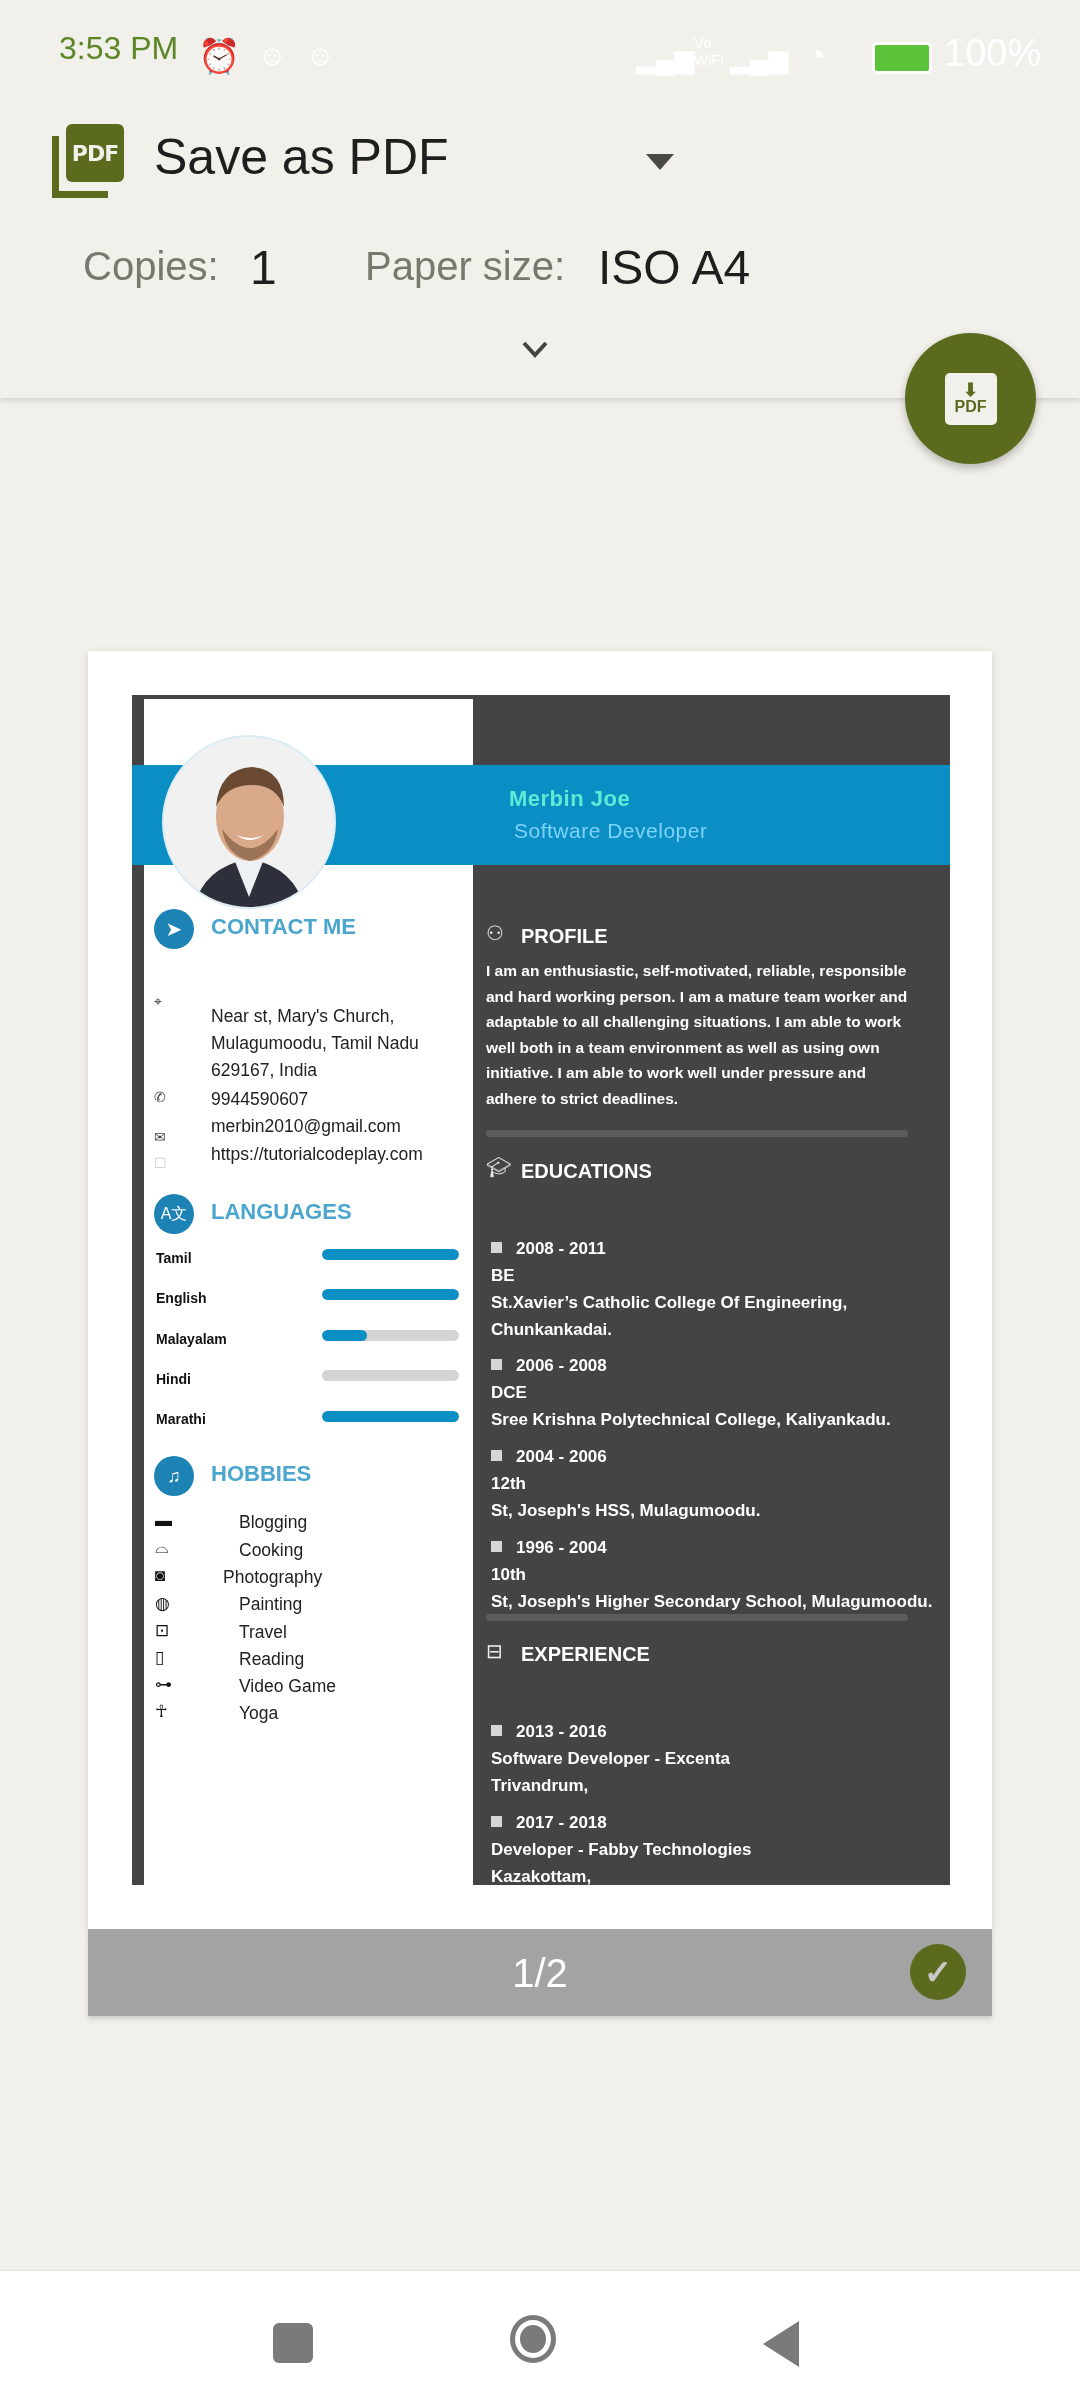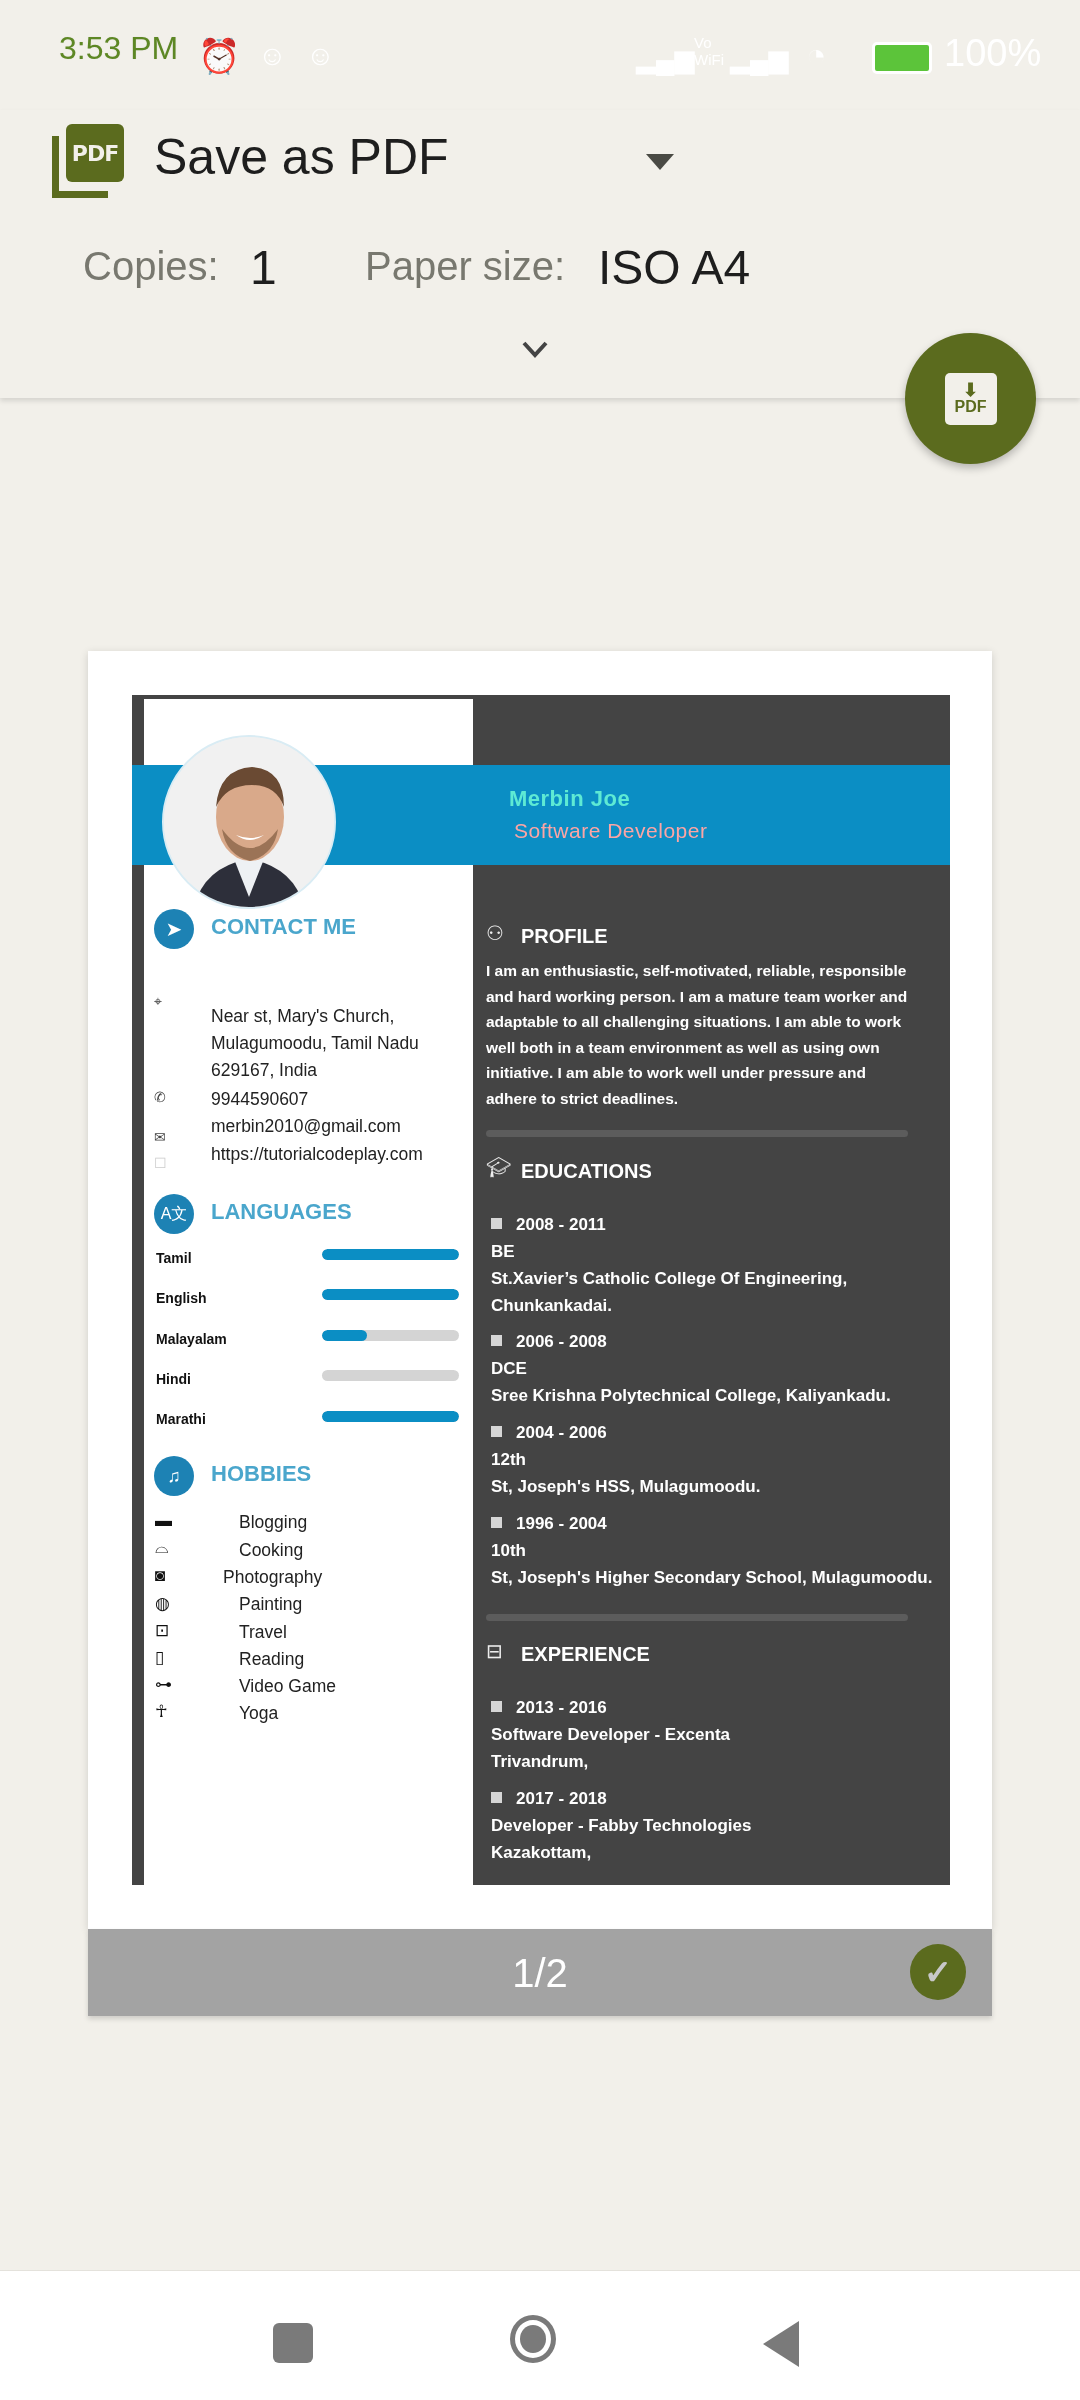--- a/index.html
+++ b/index.html
@@ -27,38 +27,38 @@
   .expand { left:520px; top:334px; width:30px; height:30px; }
   .fab { left:905px; top:333px; width:131px; height:131px; border-radius:50%; background:#5b6b1e; box-shadow:0 4px 8px rgba(0,0,0,.25); display:flex; align-items:center; justify-content:center; }
   .fab .doc { width:52px; height:52px; background:#f2f0ea; border-radius:5px; display:flex; flex-direction:column; align-items:center; justify-content:center; color:#5b6b1e; font-weight:bold; font-size:16px; }
 
   
   .page { left:88px; top:651px; width:904px; height:1278px; background:#fff; box-shadow:0 2px 8px rgba(0,0,0,.15); }
   .resume { left:132px; top:695px; width:818px; height:1190px; background:#444; }
   .leftcol { position:absolute; left:12px; top:4px; width:329px; height:1186px; background:#fff; }
   .band { position:absolute; left:0; top:70px; width:818px; height:100px; background:#0b8ec4; }
   .name { position:absolute; left:377px; top:91px; font-size:22px; font-weight:bold; color:#5eead4; letter-spacing:.5px; }
-  .role { position:absolute; left:382px; top:124px; font-size:21px; color:#fca5a5; letter-spacing:.5px; }
+  .role { position:absolute; left:382px; top:124px; font-size:21px; color:#7dd3fc; letter-spacing:.5px; }
   .photo { position:absolute; left:30px; top:40px; width:170px; height:170px; border-radius:50%; background:#f1f1f1; border:2px solid #d9ecf4; overflow:hidden; }
 
   .sec-ico { position:absolute; width:40px; height:40px; border-radius:50%; background:#1d82b4; color:#fff; display:flex; align-items:center; justify-content:center; font-size:20px; }
   .sec-title { position:absolute; font-size:22px; font-weight:bold; color:#4aa6cc; }
   .ctext { position:absolute; font-size:17.5px; color:#222; line-height:27px; }
   .cico { position:absolute; font-size:14px; color:#444; }
   .lang { position:absolute; font-size:14px; font-weight:bold; color:#111; }
   .bar { position:absolute; left:190px; width:137px; height:11px; border-radius:6px; background:#d4d4d4; overflow:hidden; }
   .bar .fill { height:100%; background:#0b8ec4; border-radius:6px; }
   .hob { position:absolute; font-size:17.5px; color:#222; }
   .hico { position:absolute; font-size:17px; color:#111; }
 
   .r-title { position:absolute; font-size:20px; font-weight:bold; color:#fff; }
   .r-ico { position:absolute; font-size:20px; color:#eee; }
   .r-text { position:absolute; font-size:15.5px; font-weight:bold; color:#fff; line-height:25.5px; }
   .divider { position:absolute; left:354px; width:422px; height:7px; border-radius:4px; background:#5c5c5c; }
-  .entry { position:absolute; left:359px; font-size:17px; font-weight:bold; color:#fff; line-height:27px; }
+  .entry { position:absolute; left:359px; font-size:17px; font-weight:bold; color:#fff; line-height:27px;margin-top:24px; }
   .entry .yr::before { content:""; display:inline-block; width:11px; height:11px; background:#d6d6d6; margin-right:14px; vertical-align:1px; }
 
   .pagebar { left:88px; top:1929px; width:904px; height:87px; background:#a3a3a3; box-shadow:0 3px 5px rgba(0,0,0,.15); }
   .pagenum { position:absolute; left:0; width:904px; top:22px; text-align:center; font-size:40px; color:#fff; }
   .check { position:absolute; left:822px; top:15px; width:56px; height:56px; border-radius:50%; background:#5b6b1e; display:flex; align-items:center; justify-content:center; color:#c8c8c8; font-size:34px; font-weight:bold;}
 
   .navbar { left:0; top:2270px; width:1080px; height:130px; background:#fff; border-top:1px solid #e4e2dc; }
   .nav-recent { position:absolute; left:273px; top:52px; width:40px; height:40px; border-radius:6px; background:#7a7a7a; }
   .nav-home { position:absolute; left:510px; top:44px; width:46px; height:48px; border-radius:50%; border:5px solid #7a7a7a; box-sizing:border-box; display:flex; align-items:center; justify-content:center; }
   .nav-home div { width:26px; height:28px; border-radius:50%; background:#7a7a7a; }

